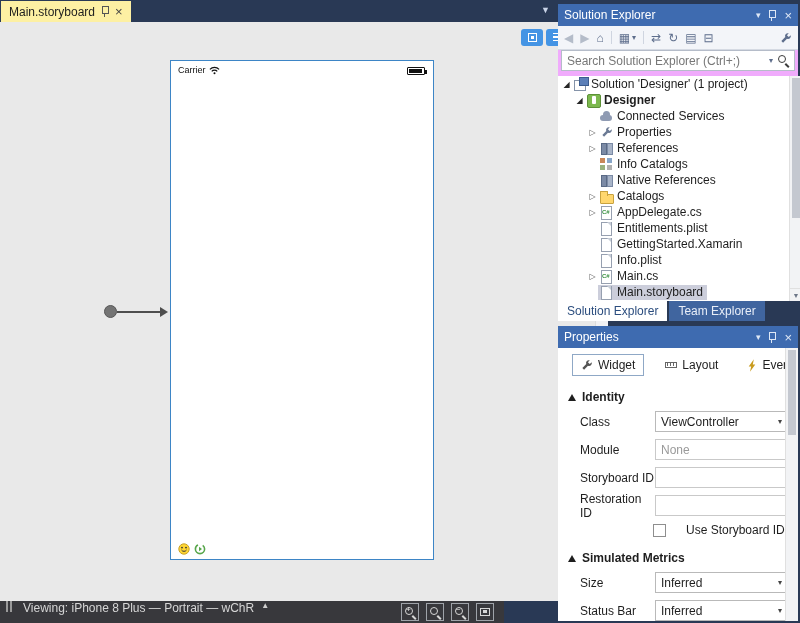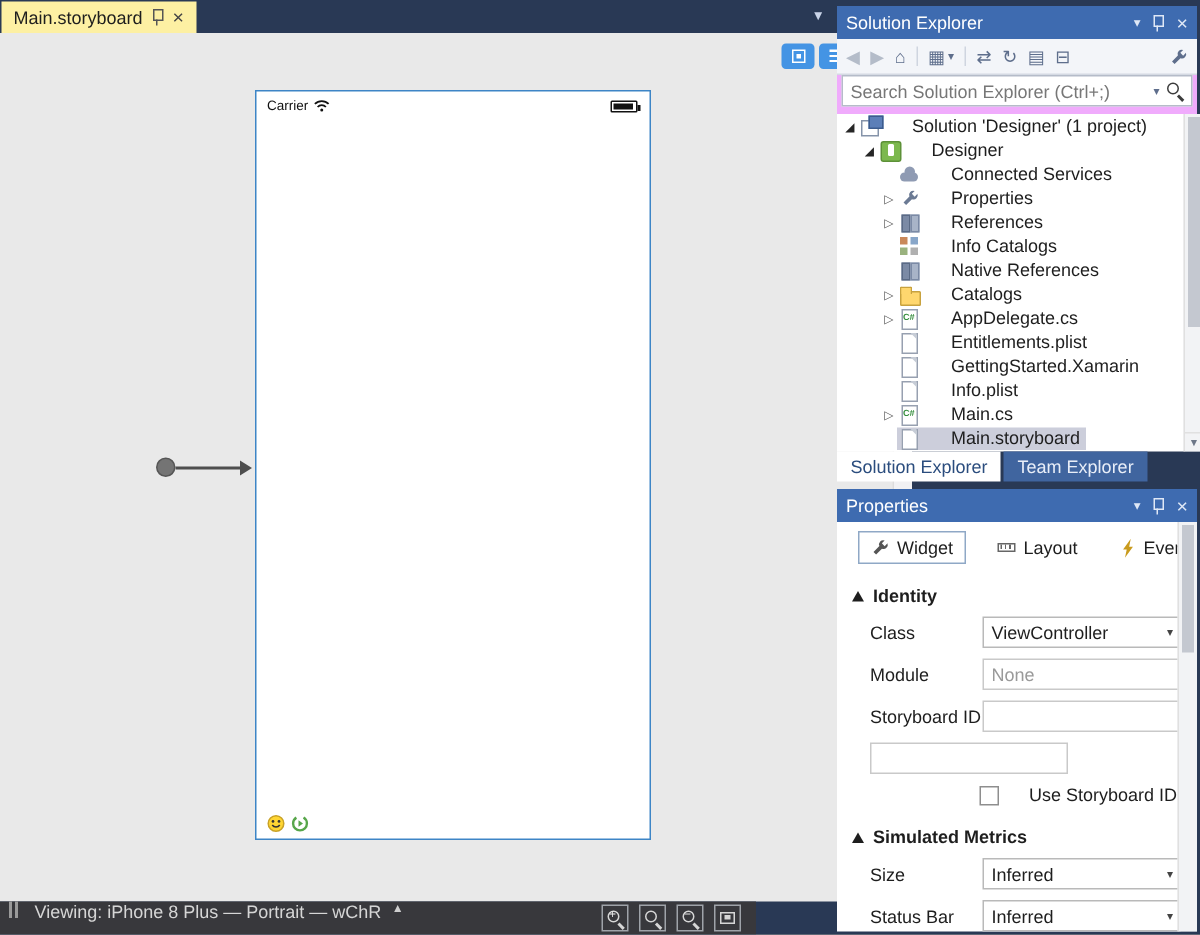--- a/index.html
+++ b/index.html
@@ -77,22 +77,22 @@
   #se-search{position:absolute;left:2px;right:2px;top:50px;height:26px;background:#f0abfc;display:flex;align-items:flex-start}
   .sbox{flex:1;height:21px;margin:0 3px;border:1px solid #b5bcc9;display:flex;align-items:center;background:#fff}
   .sph{flex:1;padding-left:5px;color:#777;white-space:nowrap;overflow:hidden}
   .schev{font-size:8px;color:#5e6e8c;padding:0 4px}
   .smag{color:#3c3c3c;margin-right:4px}
 
   #se-tree{position:absolute;left:2px;right:2px;top:76px;height:225px;background:#fff;overflow:hidden;color:#1e1e1e}
   .trow{display:flex;align-items:center;height:16px;white-space:nowrap}
   .arrow{width:11px;flex:none;font-size:8px;color:#5b5b5b;text-align:center}
   .arrow.expanded{color:#262626}
-  .hl{display:flex;align-items:center;gap:20px;padding:0 4px 0 1px;height:15px}
-  .tlabel.bold{font-weight:normal}
+  .hl{display:flex;align-items:center;gap:3px;padding:0 4px 0 1px;height:15px}
+  .tlabel.bold{font-weight:bold}
   .trow.sel .hl{background:var(--inactive_selection,#cccedb)}
 
   .ticon{position:relative;width:15px;height:14px;flex:none;display:inline-block}
   .ticon-solution::before{content:"";position:absolute;left:1px;top:3px;width:10px;height:9px;background:#fff;border:1px solid #8593a9}
   .ticon-solution::after{content:"";position:absolute;left:6px;top:0;width:8px;height:7px;background:#5c7fb8;border:1px solid #3c5c8e}
   .ticon-project::before{content:"";position:absolute;left:1px;top:1px;width:12px;height:12px;background:#7cb84e;border:1px solid #5d9138;border-radius:2px}
   .ticon-project::after{content:"";position:absolute;left:6px;top:3px;width:4px;height:8px;background:#fff;border-radius:1px}
   .ticon-connected::before{content:"";position:absolute;left:1px;top:6px;width:12px;height:6px;background:#8f9bb3;border-radius:4px}
   .ticon-connected::after{content:"";position:absolute;left:4px;top:2px;width:7px;height:7px;background:#8f9bb3;border-radius:50%}
   .ticon-gear{display:flex;align-items:center;justify-content:center}
@@ -432,20 +432,21 @@
               <span class="tval">None</span>
             </span>
           </div>
           <div class="prow">
             <span class="plabel">Storyboard ID</span>
             <span class="tbox">
               <span class="tval"></span>
             </span>
           </div>
           <div class="prow">
+            <span class="plabel">Restoration ID</span>
             <span class="tbox">
               <span class="tval"></span>
             </span>
           </div>
           <div class="prow chk">
             <span class="cbox"></span>
             <span class="cbl">Use Storyboard ID</span>
           </div>
           <div class="psec">
             <span class="tri"></span>

